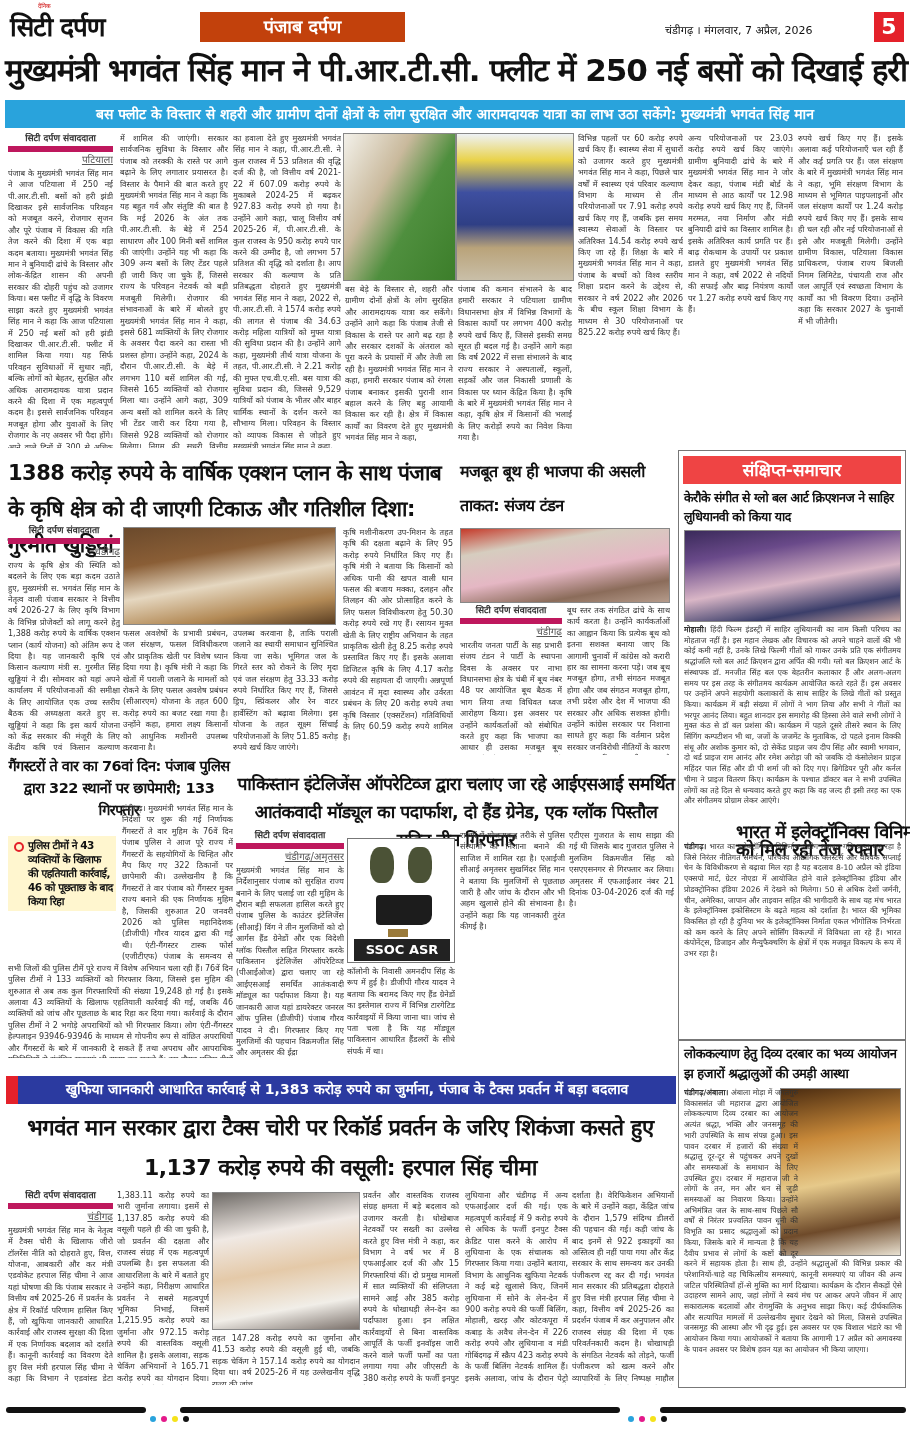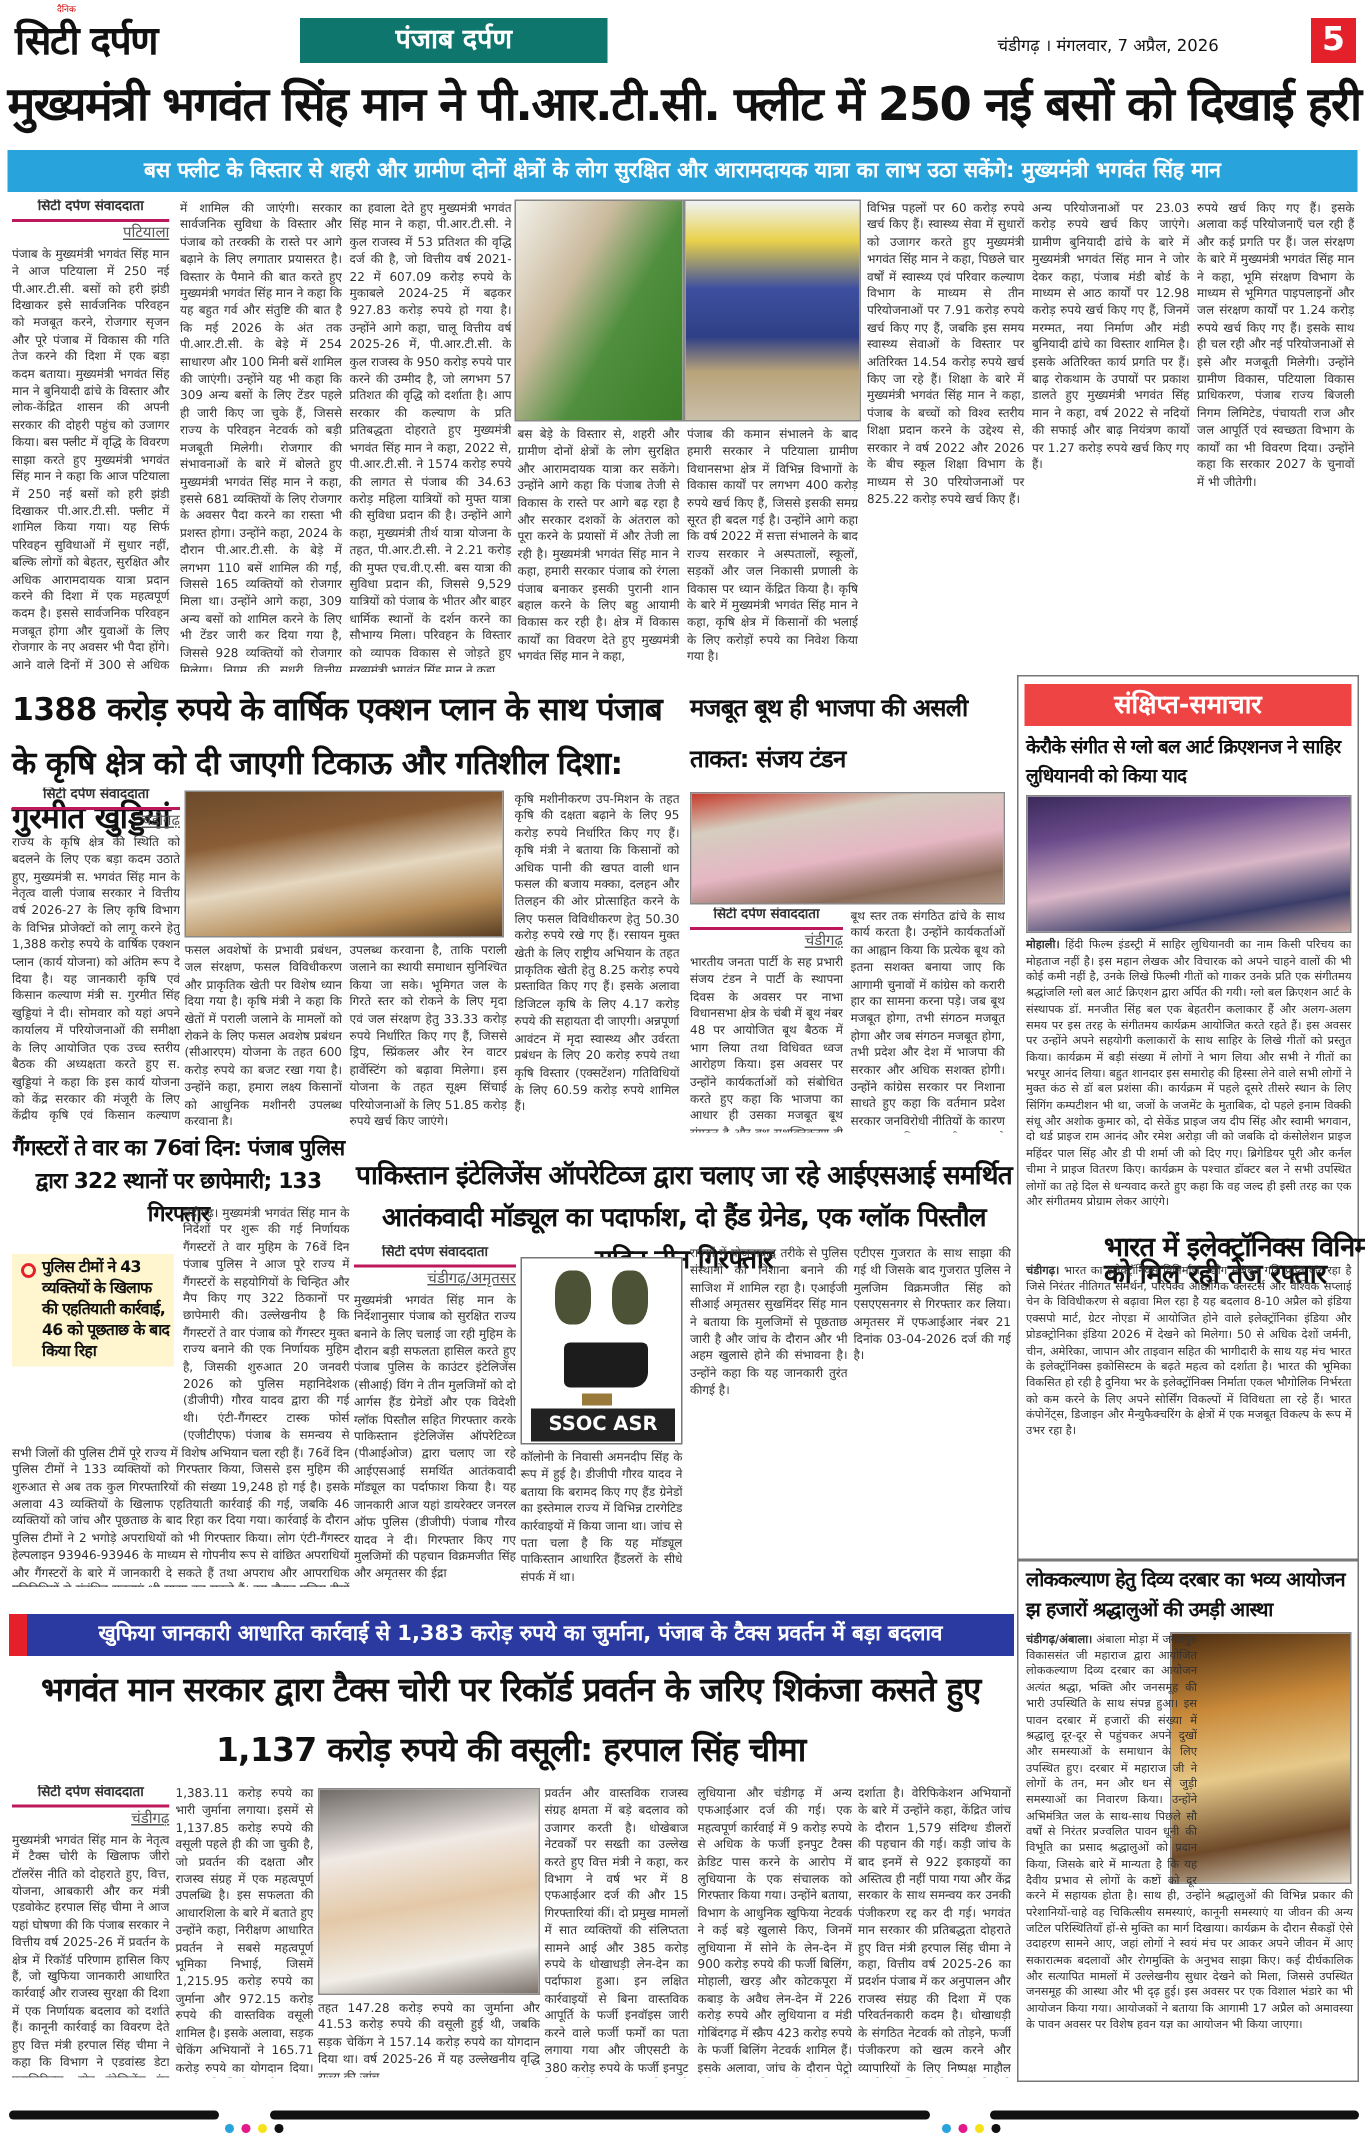--- a/index.html
+++ b/index.html
@@ -1,27 +1,27 @@
 <!DOCTYPE html>
 <html><head>
 <meta charset="utf-8">
 <style>
   * { box-sizing: border-box; margin: 0; padding: 0; }
   body { width: 910px; height: 1431px; background: #fff; font-family: "DejaVu Sans", sans-serif; color: #222; overflow: hidden; position: relative; }
   .abs { position: absolute; }
   .masthead { left: 0; top: 0; width: 910px; height: 46px; background: #fff; }
   .logo { left: 10px; top: 8px; font-size: 26px; font-weight: bold; color: #111; font-family: "DejaVu Serif", serif; letter-spacing: -1px; }
   .logo-sup { left: 38px; top: 2px; font-size: 6px; color: #c00; }
-  .section-badge { left: 200px; top: 12px; width: 205px; height: 30px; background: #0f766e; color: #fff; font-size: 18px; font-weight: bold; text-align: center; line-height: 30px; }
+  .section-badge { left: 200px; top: 12px; width: 205px; height: 30px; background: #c2410c; color: #fff; font-size: 18px; font-weight: bold; text-align: center; line-height: 30px; }
   .dateline { left: 665px; top: 22px; font-size: 11px; color: #111; }
   .page-no { left: 874px; top: 12px; width: 30px; height: 30px; background: #e4212a; color: #fff; font-size: 22px; font-weight: bold; text-align: center; line-height: 30px; }
   .mainhead { left: 5px; top: 50px; width: 900px; font-size: 31px; font-weight: bold; color: #111; letter-spacing: -1px; white-space: nowrap; line-height: 40px; }
   .subbar { left: 5px; top: 100px; width: 900px; height: 28px; background: #29a3dc; color: #fff; font-size: 14px; font-weight: bold; line-height: 28px; text-align: center; }
   .col { font-size: 8px; line-height: 11.4px; color: #333; text-align: justify; overflow: hidden; }
-  .byline { font-size: 9px; font-weight: bold; text-align: center; border-bottom: 2px solid #be185d; padding-bottom: 2px; margin-bottom: 2px; }
+  .byline { font-size: 9px; font-weight: bold; text-align: center; border-bottom: 6px solid #be185d; padding-bottom: 2px; margin-bottom: 2px; }
   .place { font-size: 10px; text-align: right; color: #555; margin-bottom: 2px; text-decoration: underline; }
   .photo { background: linear-gradient(160deg,#c8b890 0%,#7a6f55 40%,#d8d0c0 70%,#9a8e78 100%); border: 1px solid #888; }
   .photo-bus { background: linear-gradient(180deg,#eef2f6 0%,#e9d24a 18%,#3e4fa0 40%,#2f3f85 62%,#b9a37a 78%,#c9bfa8 100%); }
   .photo-flag { background: linear-gradient(120deg,#f3f1ea 0%,#c9b99c 35%,#4f8f3e 60%,#3c7e2a 100%); }
   .photo-meet { background: linear-gradient(170deg,#6b4a2c 0%,#8a5e36 30%,#e5d7c0 55%,#b38a56 80%,#5a3e22 100%); }
   .photo-bjp { background: linear-gradient(170deg,#c53a2a 0%,#d6cdbf 25%,#e5b7c4 55%,#8b6c5a 80%,#b59b8b 100%); }
   .photo-event { background: linear-gradient(170deg,#3a2a5a 0%,#6a4a8a 25%,#d9b6c6 55%,#3b3e6a 80%,#caa6a0 100%); }
   .photo-weapons { background: #fff; border: 1px solid #777; }
   .photo-cheema { background: linear-gradient(170deg,#6e6a66 0%,#f0e9e4 30%,#e4c9a8 55%,#f1eee8 80%,#7a706a 100%); }
   .photo-darbar { background: linear-gradient(170deg,#4a2b10 0%,#c98a3a 30%,#e6c98a 55%,#6e4a2a 80%,#e8e0d0 100%); }

